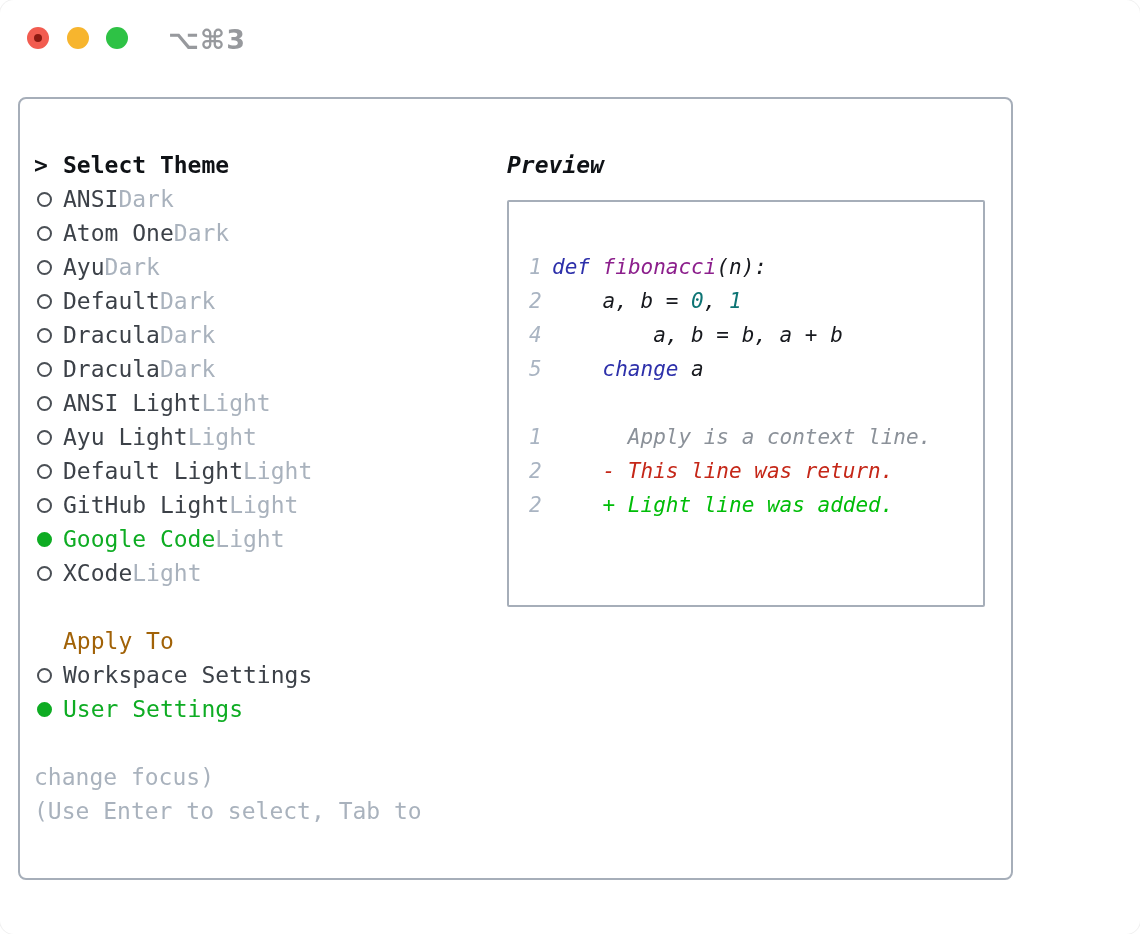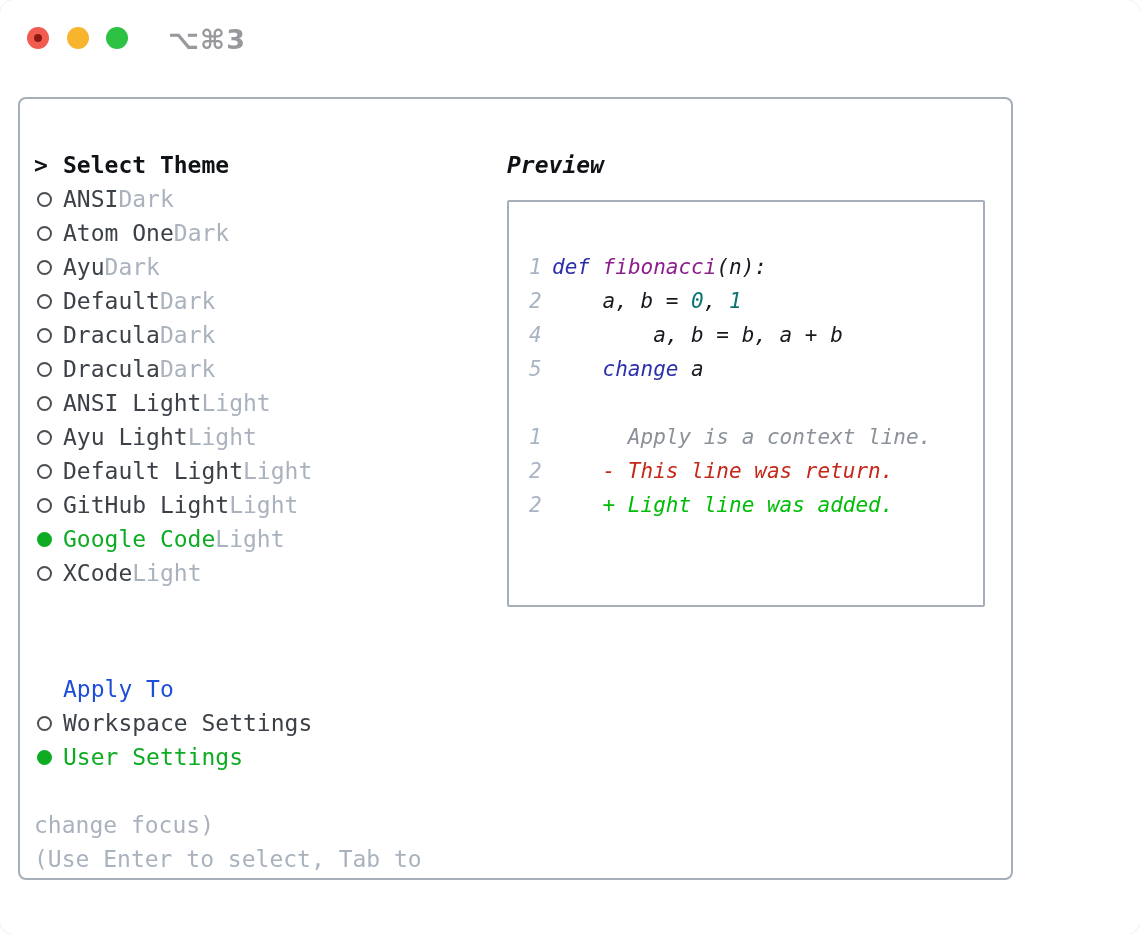--- a/index.html
+++ b/index.html
@@ -41,21 +41,21 @@
   .prompt { color: #0f1216; font-weight: bold; }
   .radio {
     width: 15px; height: 15px; margin-left: 3px; border-radius: 50%;
     border: 2px solid #4a4f55; background: transparent;
   }
   .radio.on { border-color: var(--accent_green); background: var(--accent_green); }
   .hdr { color: #0f1216; font-weight: bold; }
   .item-name { color: #3c4148; }
   .item-name.sel { color: var(--accent_green); text-align: right; }
   .badge { color: var(--muted); }
-  .apply-title { color: #1d4ed8; padding-left: 29px; margin-top: 48px; }
+  .apply-title { color: #a16207; padding-left: 29px; }
   .hint-row { color: var(--muted); }
 
   
   .preview-col { position: absolute; left: 487px; top: 49px; font-style: italic; }
   .preview-box {
     margin-top: 18px; width: 478px; height: 407px;
     border: 2px solid var(--panel_border); border-radius: 2px; background: #fff;
     padding: 48px 0 0 20px; overflow: hidden;
   }
   .code-line { height: 34px; line-height: 34px; font-size: 21px; white-space: pre; }

